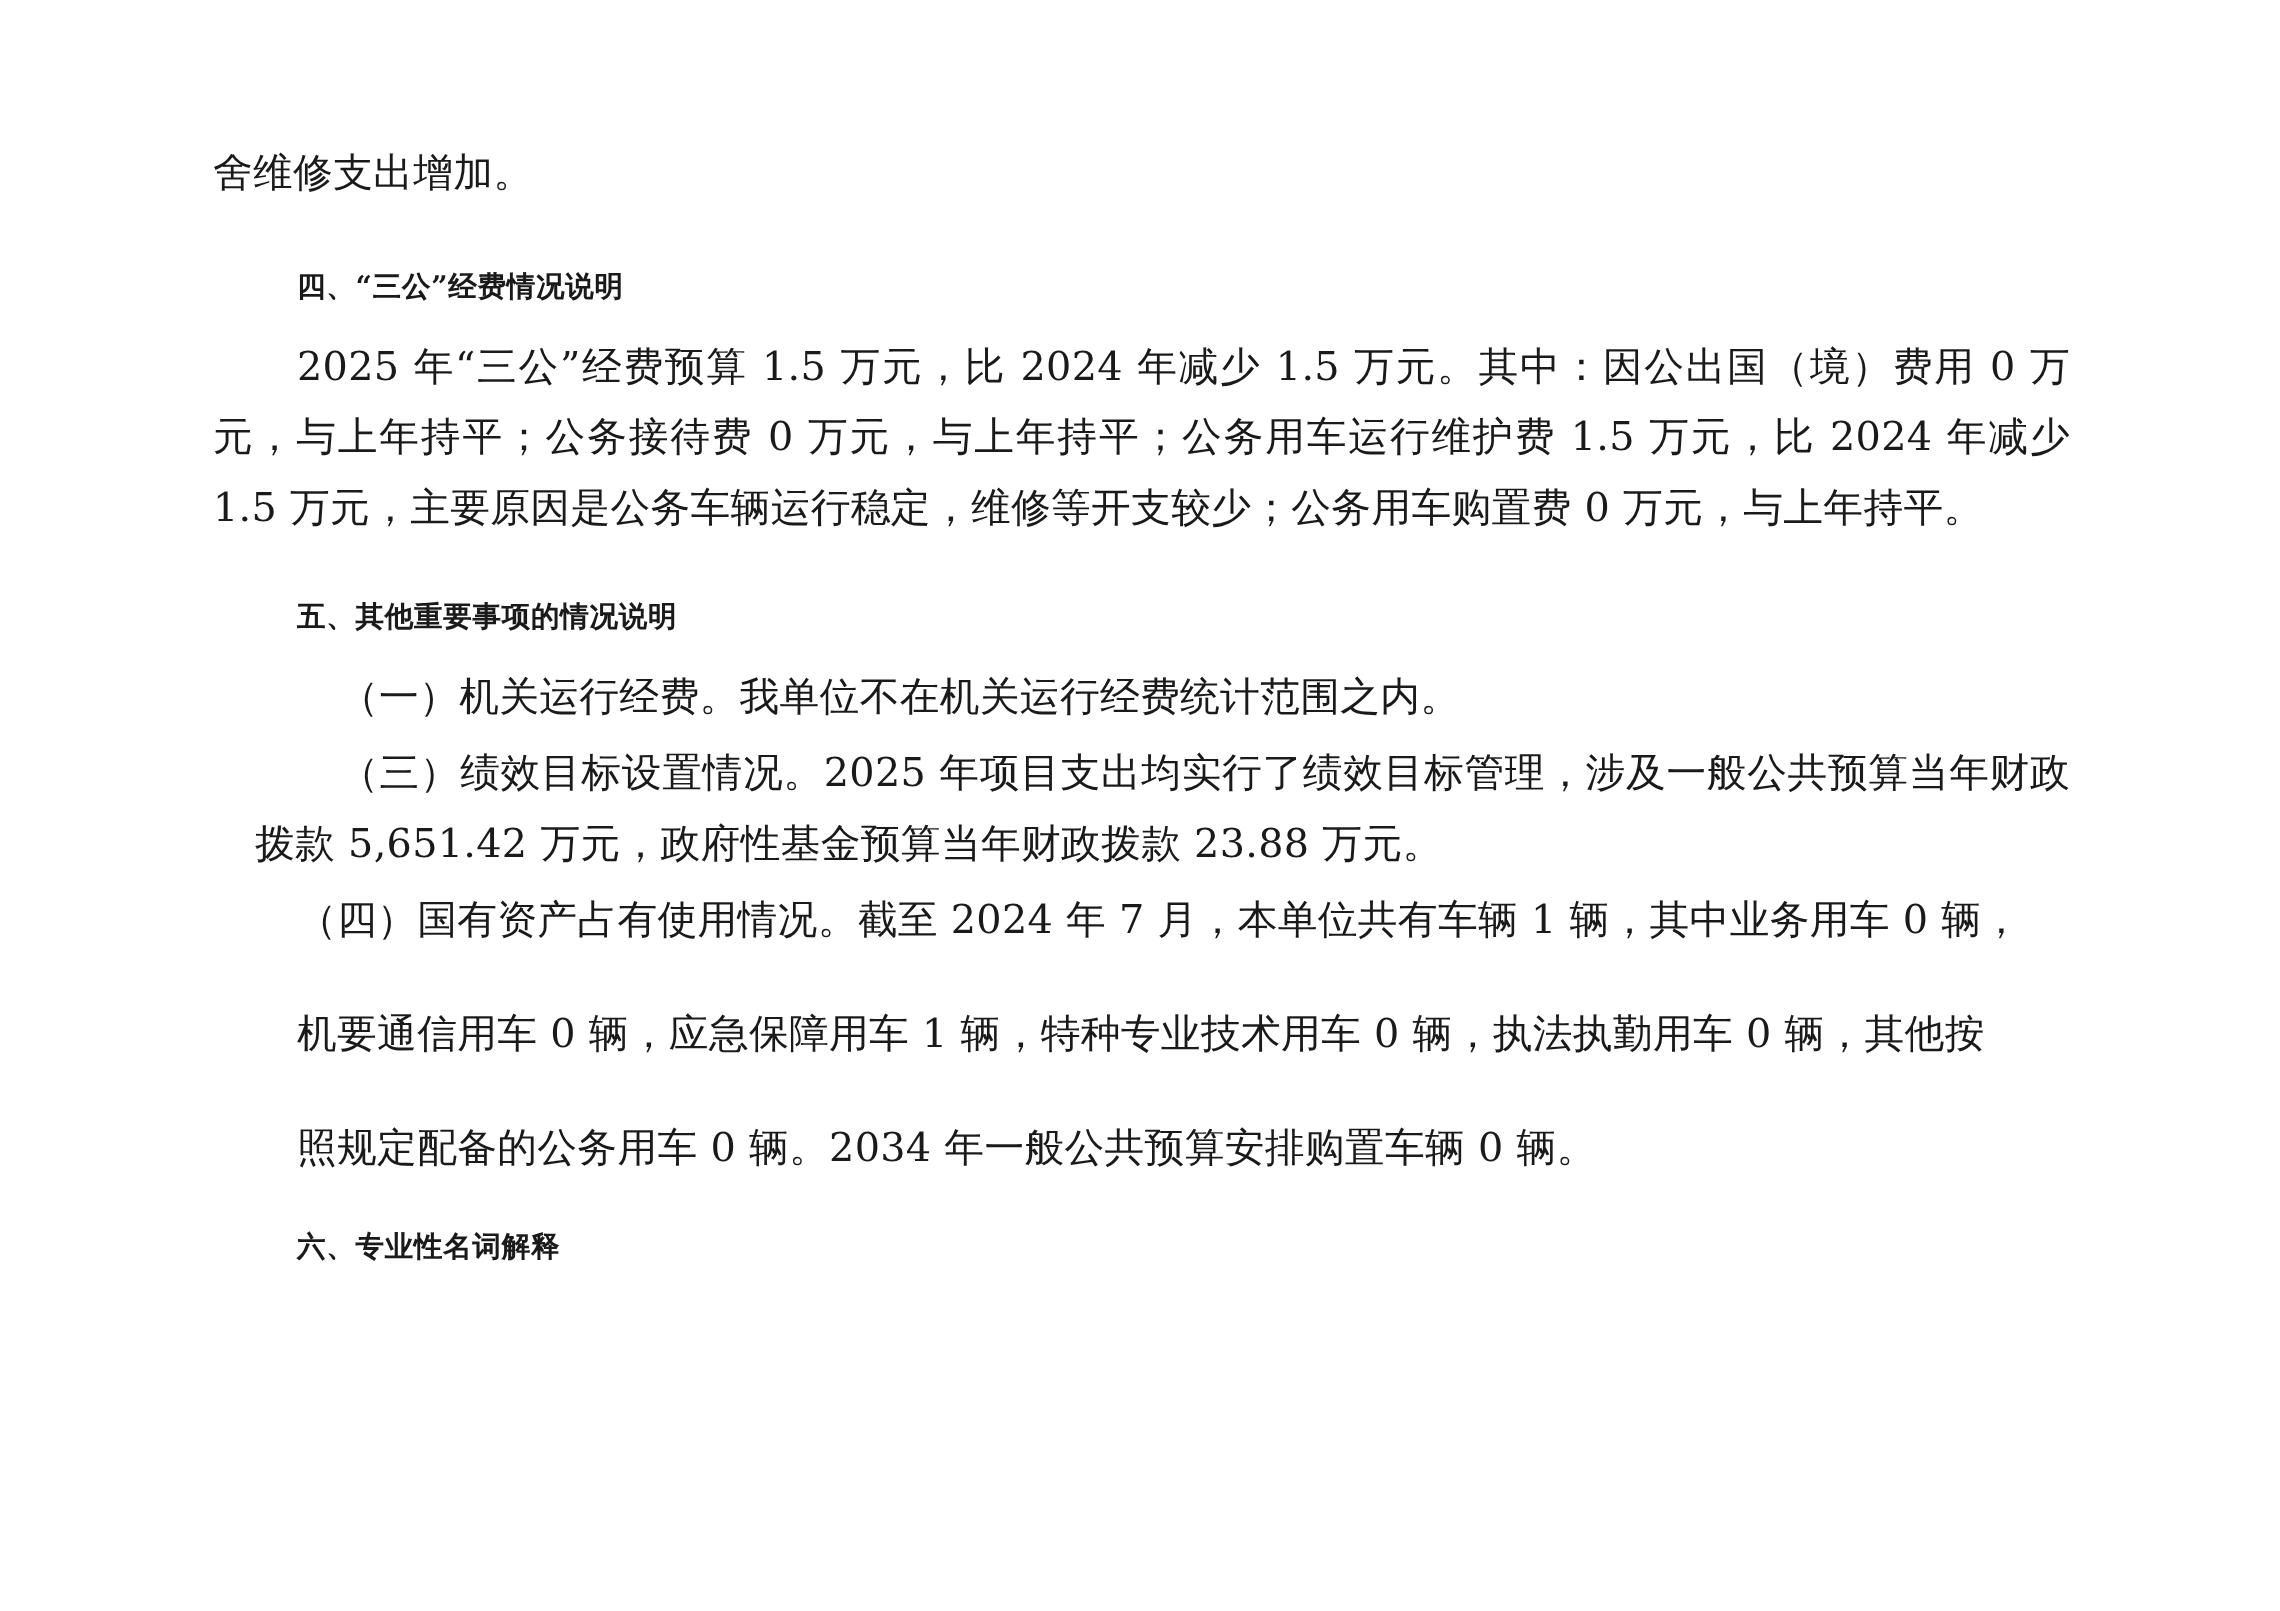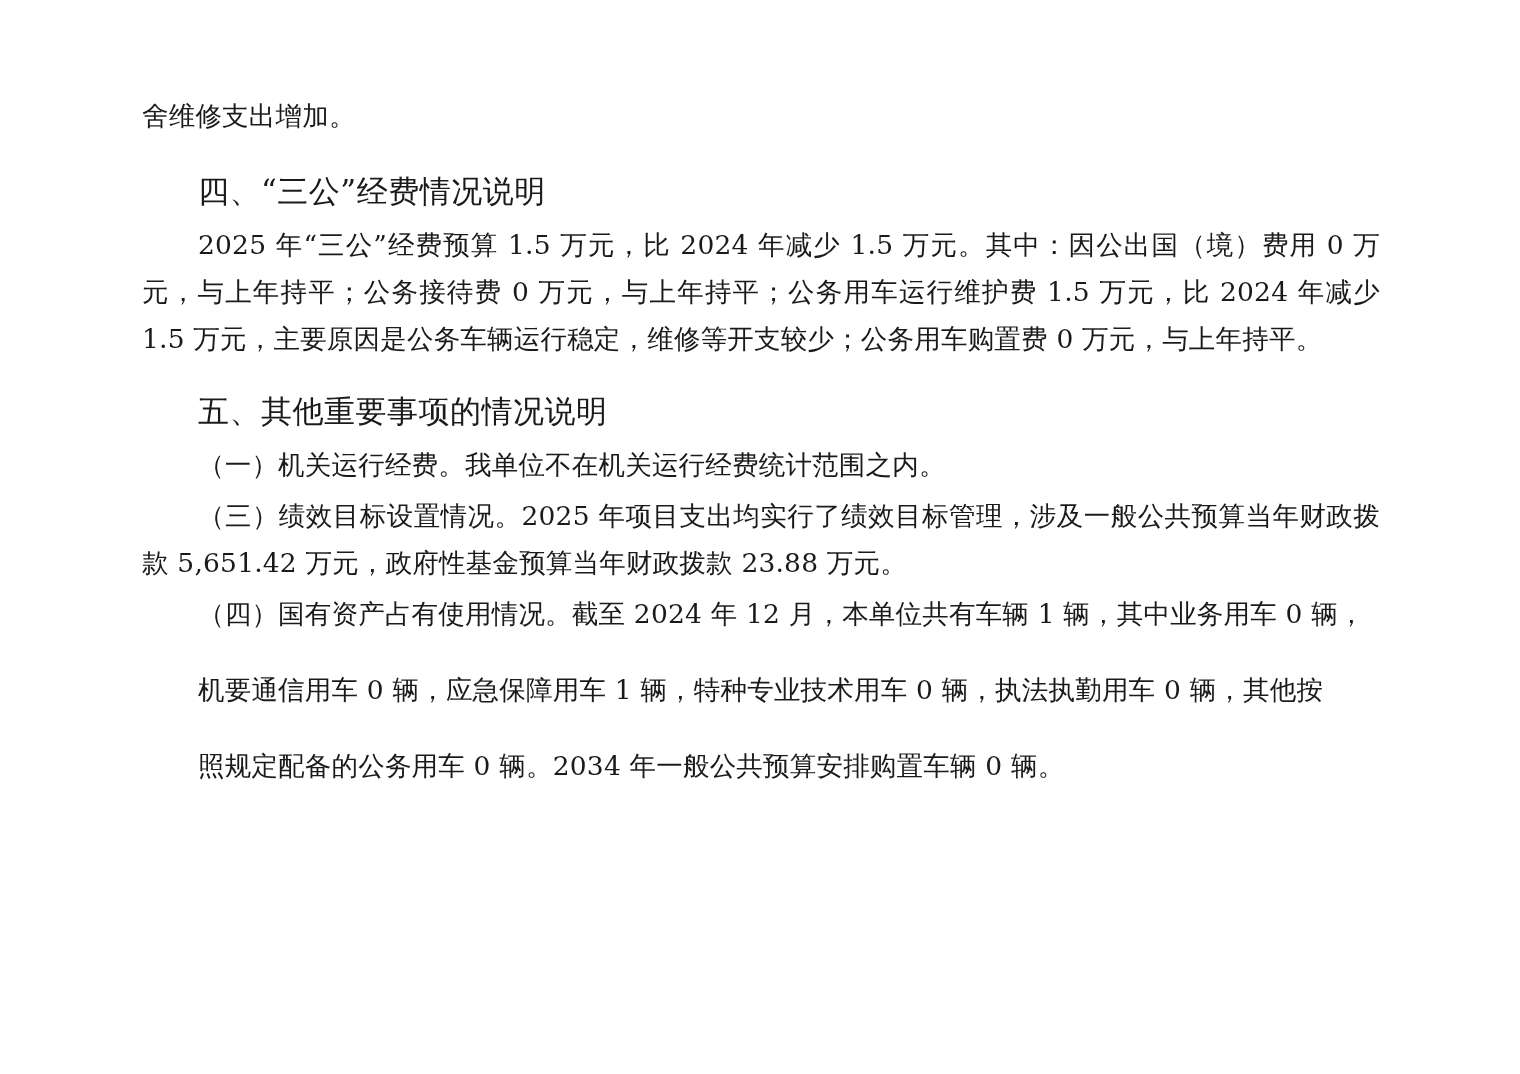--- a/index.html
+++ b/index.html
@@ -30,34 +30,35 @@
     text-justify: inter-ideograph;
     font-size: 26.5px;
     line-height: 47px;
     letter-spacing: 0.2px;
   }
   .continued {
     text-indent: 0;
     margin-bottom: 8px;
   }
   .heading {
-    font-weight: normal;
-    font-size: 31px;
+    font-weight: bold;
+    font-size: 19px;
     text-indent: 56px;
     margin-top: 12px;
     margin-bottom: 6px;
     letter-spacing: 0.5px;
   }
   .para {
     text-indent: 56px;
     margin-bottom: 5px;
   }
   .para-tight {
     text-indent: 56px;
     margin-bottom: 4px;
+    margin-left: 28px;
   }
   .para-hang {
     text-indent: 56px;
     margin-bottom: 4px;
   }
   .para-hang-inner {
     text-indent: 0;
     padding-left: 56px;
     margin-bottom: 4px;
     margin-top: 29px;
@@ -76,21 +77,22 @@
     <div class="spacer-sm"></div>
 
     <p class="heading">四、“三公”经费情况说明</p>
     <p class="para">2025 年“三公”经费预算 1.5 万元，比 2024 年减少 1.5 万元。其中：因公出国（境）费用 0 万元，与上年持平；公务接待费 0 万元，与上年持平；公务用车运行维护费 1.5 万元，比 2024 年减少 1.5 万元，主要原因是公务车辆运行稳定，维修等开支较少；公务用车购置费 0 万元，与上年持平。</p>
 
     <div class="spacer-sm"></div>
 
     <p class="heading">五、其他重要事项的情况说明</p>
     <p class="para-tight">（一）机关运行经费。我单位不在机关运行经费统计范围之内。</p>
     <p class="para-tight">（三）绩效目标设置情况。2025 年项目支出均实行了绩效目标管理，涉及一般公共预算当年财政拨款 5,651.42 万元，政府性基金预算当年财政拨款 23.88 万元。</p>
-    <p class="para-hang">（四）国有资产占有使用情况。截至 2024 年 12 月，本单位共有车辆 1 辆，其中业务用车 0 辆，</p>
+    <p class="para-hang">（四）国有资产占有使用情况。截至 2024 年 7 月，本单位共有车辆 1 辆，其中业务用车 0 辆，</p>
     <p class="para-hang-inner">机要通信用车 0 辆，应急保障用车 1 辆，特种专业技术用车 0 辆，执法执勤用车 0 辆，其他按</p>
     <p class="para-hang-inner">照规定配备的公务用车 0 辆。2034 年一般公共预算安排购置车辆 0 辆。</p>
 
     <div class="spacer-xs"></div>
 
+    <p class="heading">六、专业性名词解释</p>
 
   </div>
 </div>
 
 </body></html>

